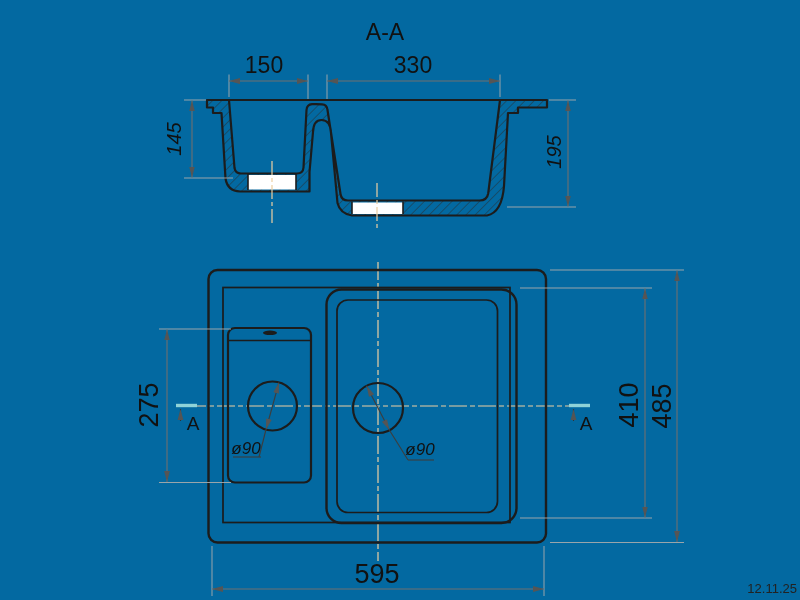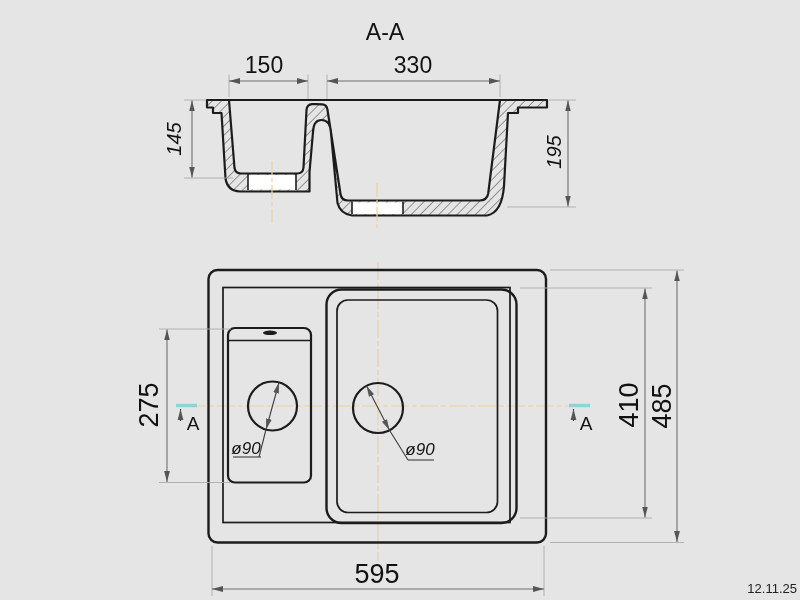--- a/index.html
+++ b/index.html
@@ -1,16 +1,16 @@
 <!DOCTYPE html>
 <html><head>
 <meta charset="utf-8">
 <style>
   html,body{margin:0;padding:0;background:#ffffff;}
-  .stage{position:relative;width:800px;height:600px;background:#e5e5e5;overflow:hidden;}
+  .stage{position:relative;width:800px;height:600px;background:#0369a1;overflow:hidden;}
   svg{display:block;}
   text{font-family:"Liberation Sans","DejaVu Sans",sans-serif;fill:#111111;}
   .dim-lbl{font-size:23px;}
   .dim-lbl-lg{font-size:27px;}
   .ital-lbl{font-size:20px;font-style:italic;}
   .phi-lbl{font-size:17px;font-style:italic;}
   .title-lbl{font-size:23px;}
   .mk-lbl{font-size:19px;}
   .date-lbl{font-size:13px;fill:#222222;}
 </style>

